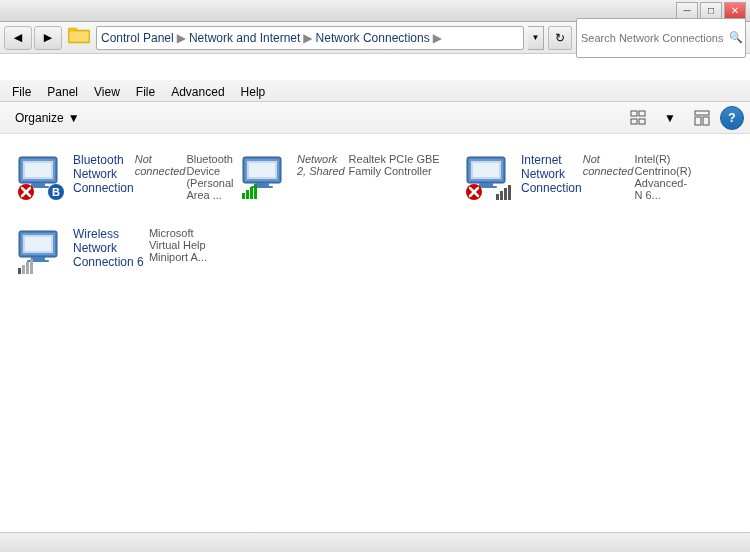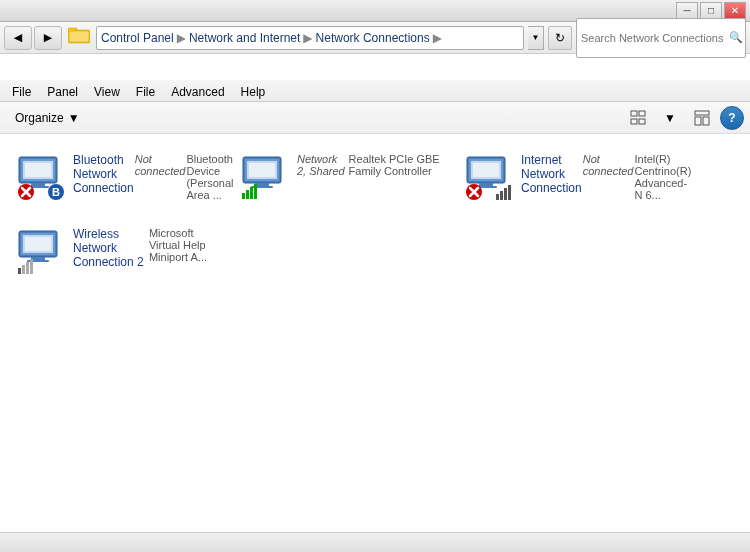--- a/index.html
+++ b/index.html
@@ -480,21 +480,21 @@
       </svg>
       
       <svg class="conn-status-icon" viewBox="0 0 18 18" style="bottom:0; left:0;">
         <rect x="1" y="11" width="3" height="6" fill="#555"></rect>
         <rect x="5" y="8" width="3" height="9" fill="#aaa"></rect>
         <rect x="9" y="5" width="3" height="12" fill="#aaa"></rect>
         <rect x="13" y="2" width="3" height="15" fill="#aaa"></rect>
       </svg>
     </div>
     <div class="connection-info">
-      <span class="conn-name">Wireless Network Connection 2</span>
+      <span class="conn-name">Wireless Network Connection 6</span>
       <span class="conn-detail">Microsoft Virtual Help Miniport A...</span>
     </div>
   </div>
 
 </div>
 
 <div class="status-bar">
   <span></span>
 </div>
 

